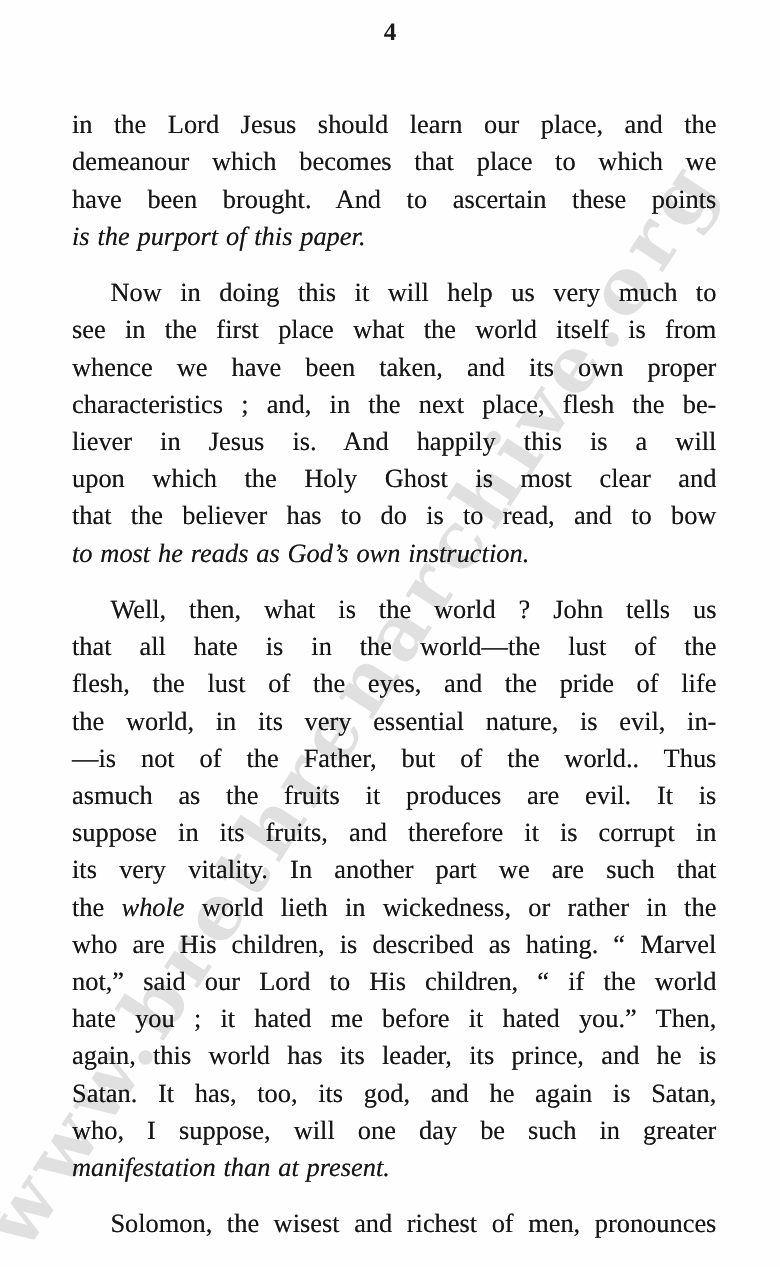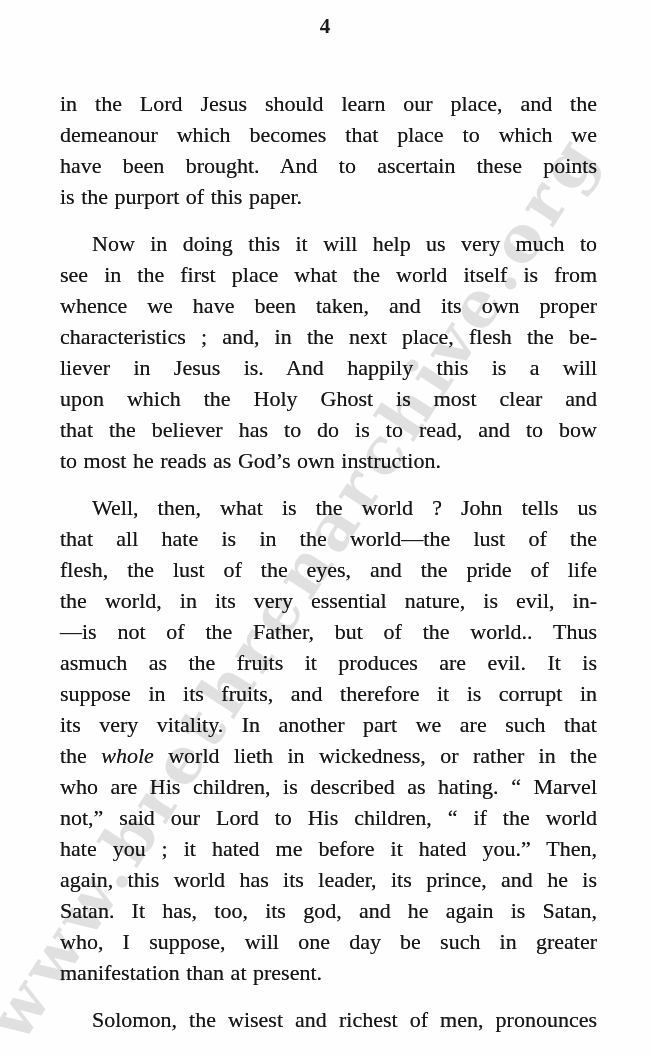--- a/index.html
+++ b/index.html
@@ -31,21 +31,21 @@
     line-height: 31px;
     text-shadow: 0 0 0.5px rgba(10,10,10,0.65);
     word-spacing: 1px;
   }
   .para { margin: 16px; }
   .line {
     text-align: justify;
     text-align-last: justify;
   }
   .line.first-indent { text-indent: 32px; }
-  .line.para-last { text-align-last: left; }
+  .line.para-last { text-align-last: left; font-style: italic; }
   .line i { }
   .watermark {
     position: absolute;
     left: -28px; top: 1012px;
     transform: rotate(-57deg);
     transform-origin: 0 0;
     font-family: "DejaVu Serif", serif;
     font-size: 64px;
     font-weight: bold;
     letter-spacing: 7px;

